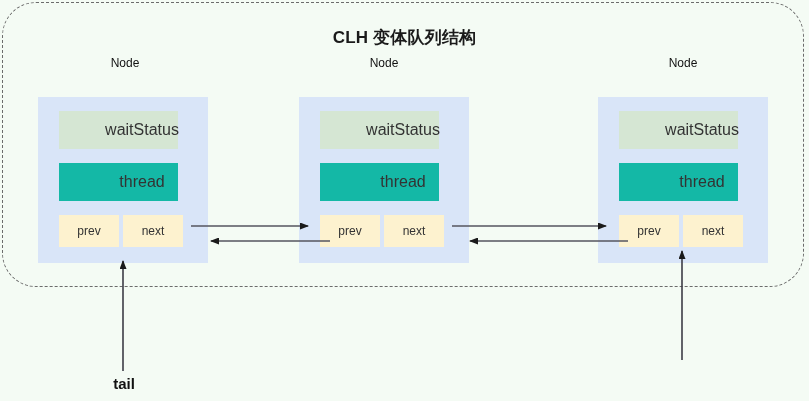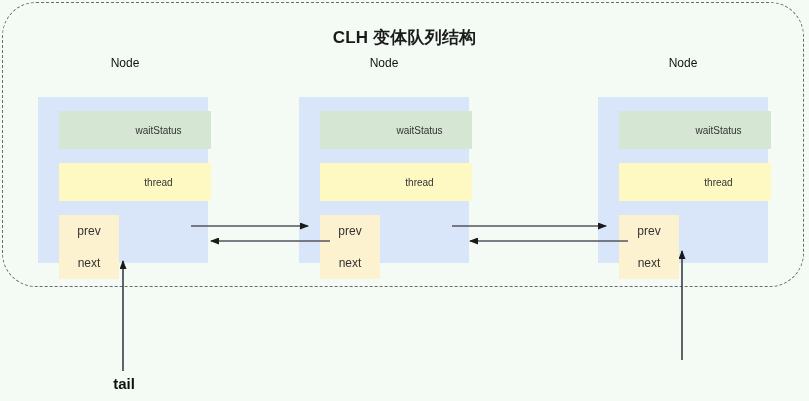--- a/index.html
+++ b/index.html
@@ -61,42 +61,41 @@
     background: #d9e5f8;
   }
   .node-inner {
     position: absolute;
     left: 21px;
     top: 14px;
     width: 128px;
   }
   .field {
     box-sizing: border-box;
-    width: 152px;
+    width: 119px;
     height: 38px;
     display: flex;
     align-items: center;
     justify-content: center;
-    font-size: 10px;
+    font-size: 16px;
     color: #333;
     padding-left: 47px;
   }
   .field-waitstatus {
     background: #d5e6d3;
     margin-bottom: 14px;
   }
   .field-thread {
-    background: #fef9c3;
+    background: #14b8a6;
     margin-bottom: 14px;
   }
   .ptr-row {
     display: flex;
     justify-content: space-between;
     width: 124px;
-    flex-direction: column;
   }
   .ptr {
     box-sizing: border-box;
     width: 60px;
     height: 32px;
     background: #fdf2cf;
     display: flex;
     align-items: center;
     justify-content: center;
     font-size: 12px;

